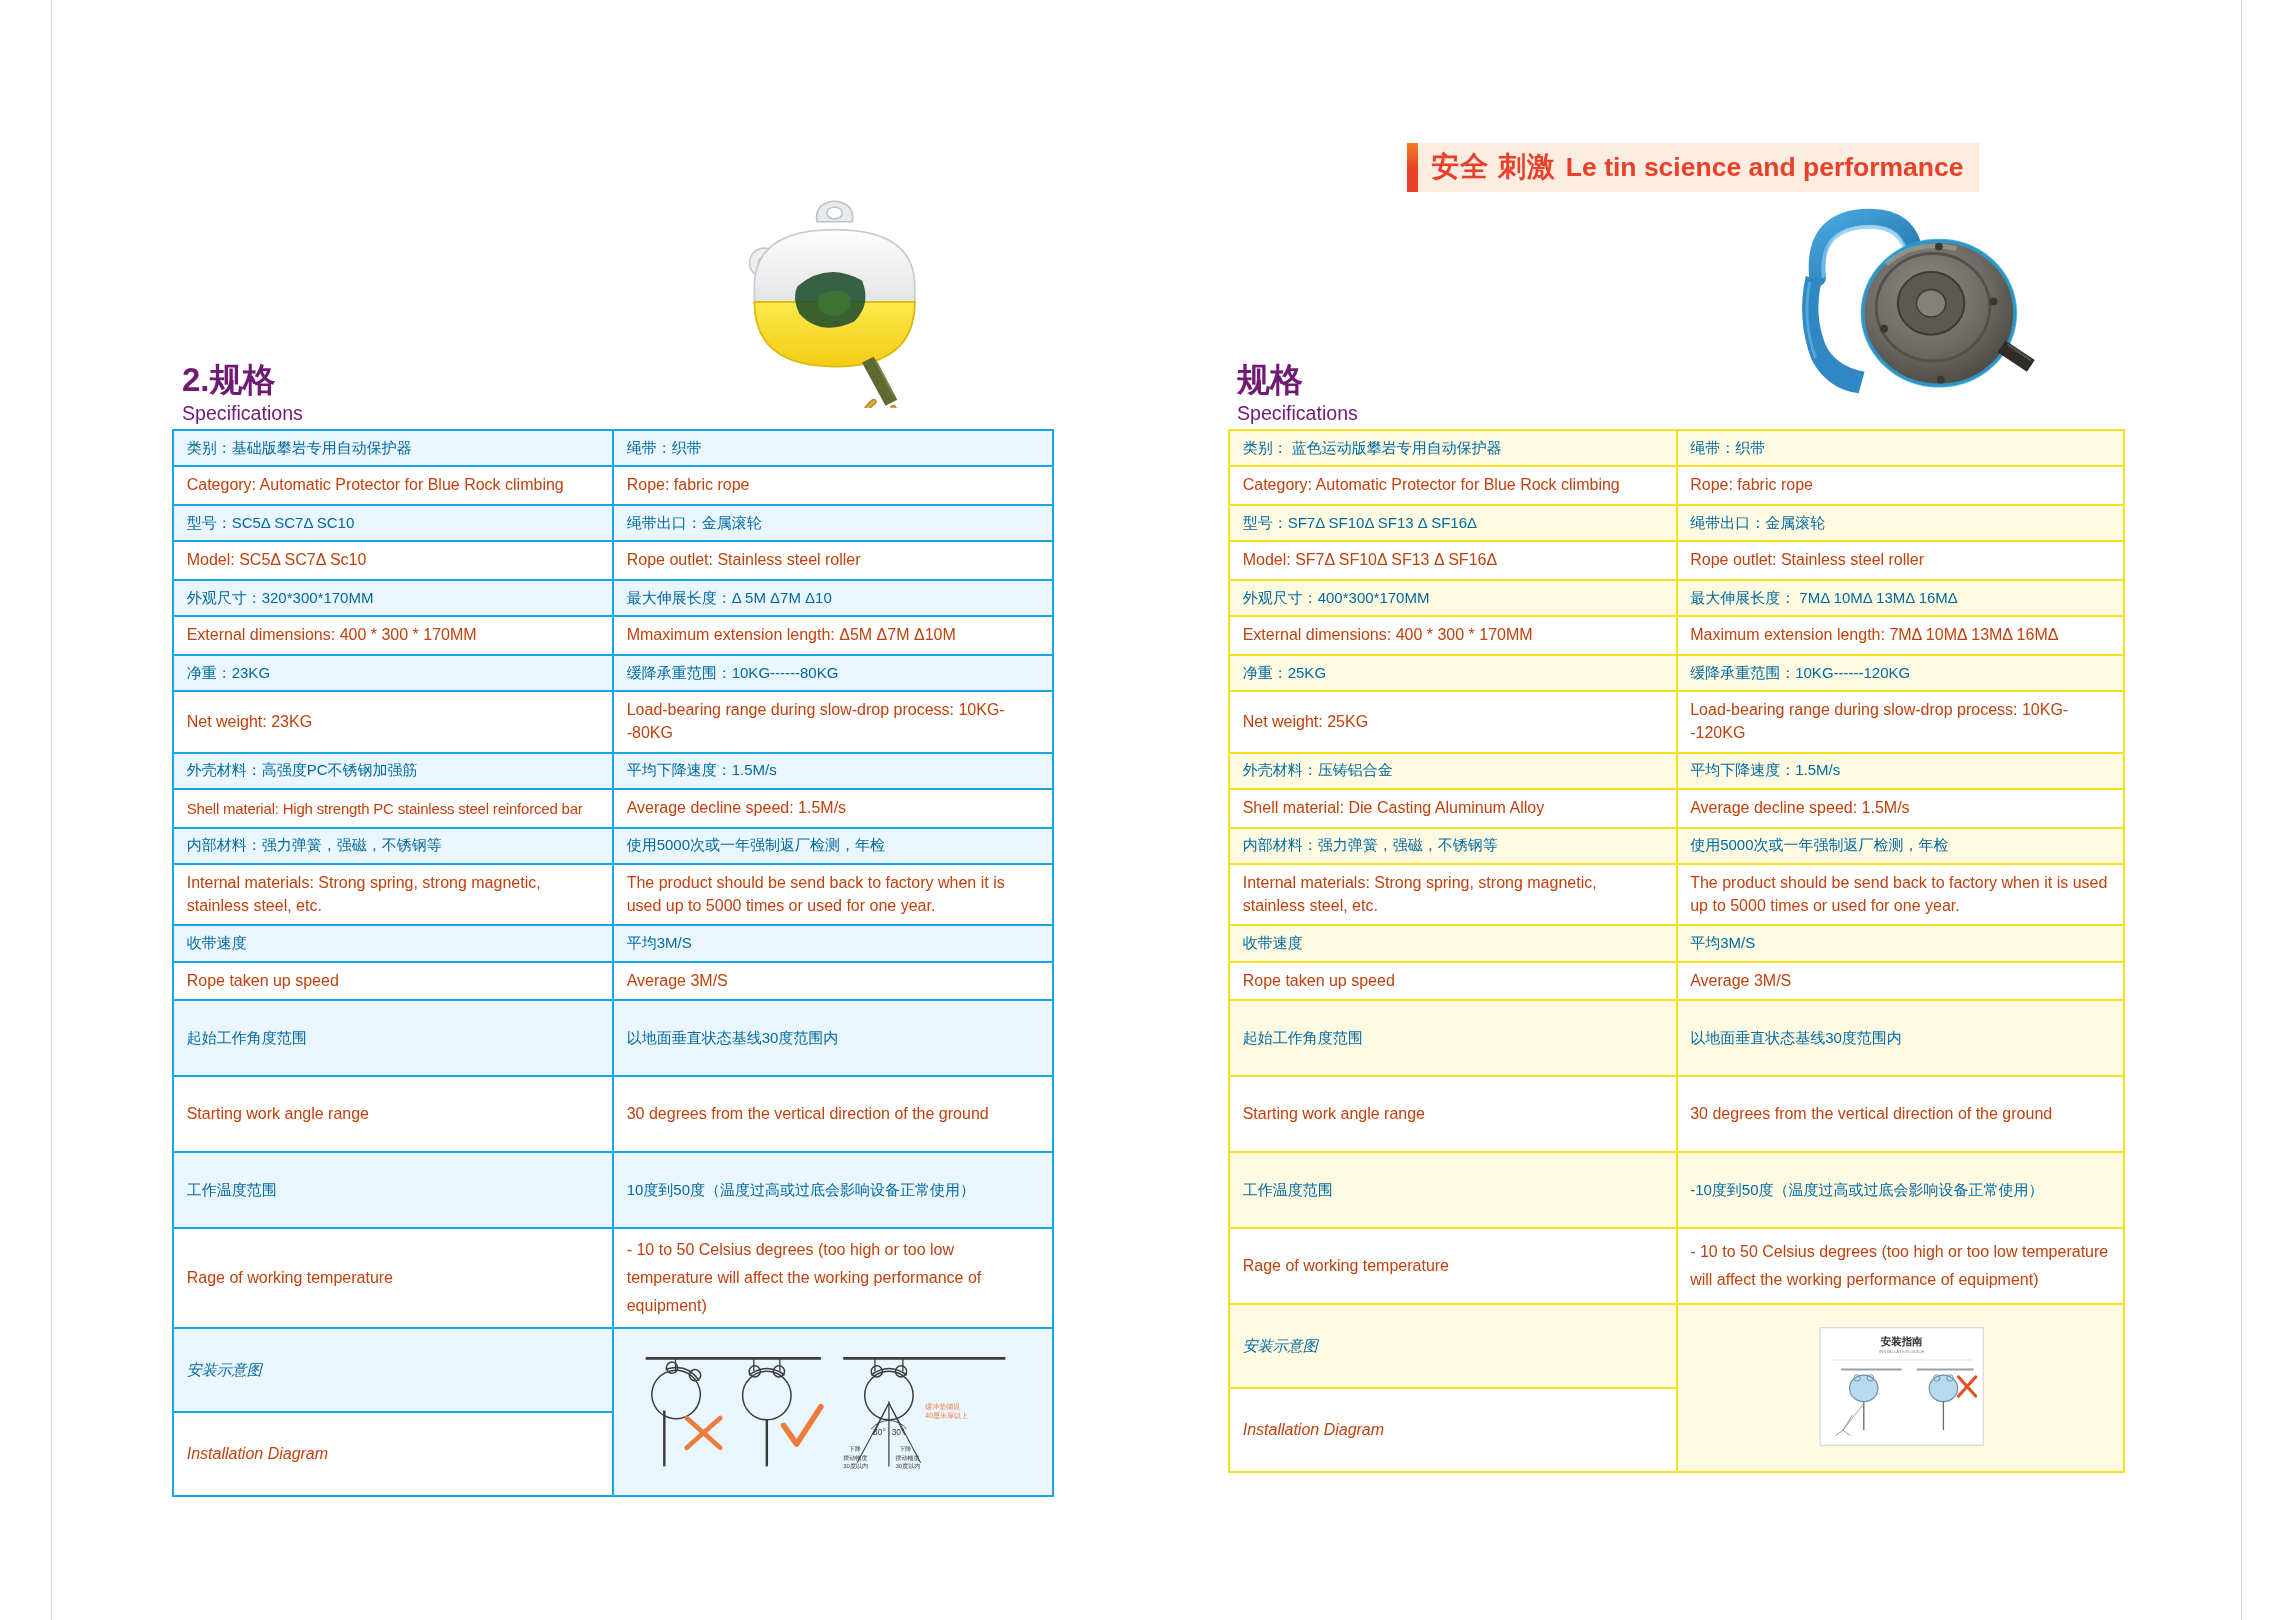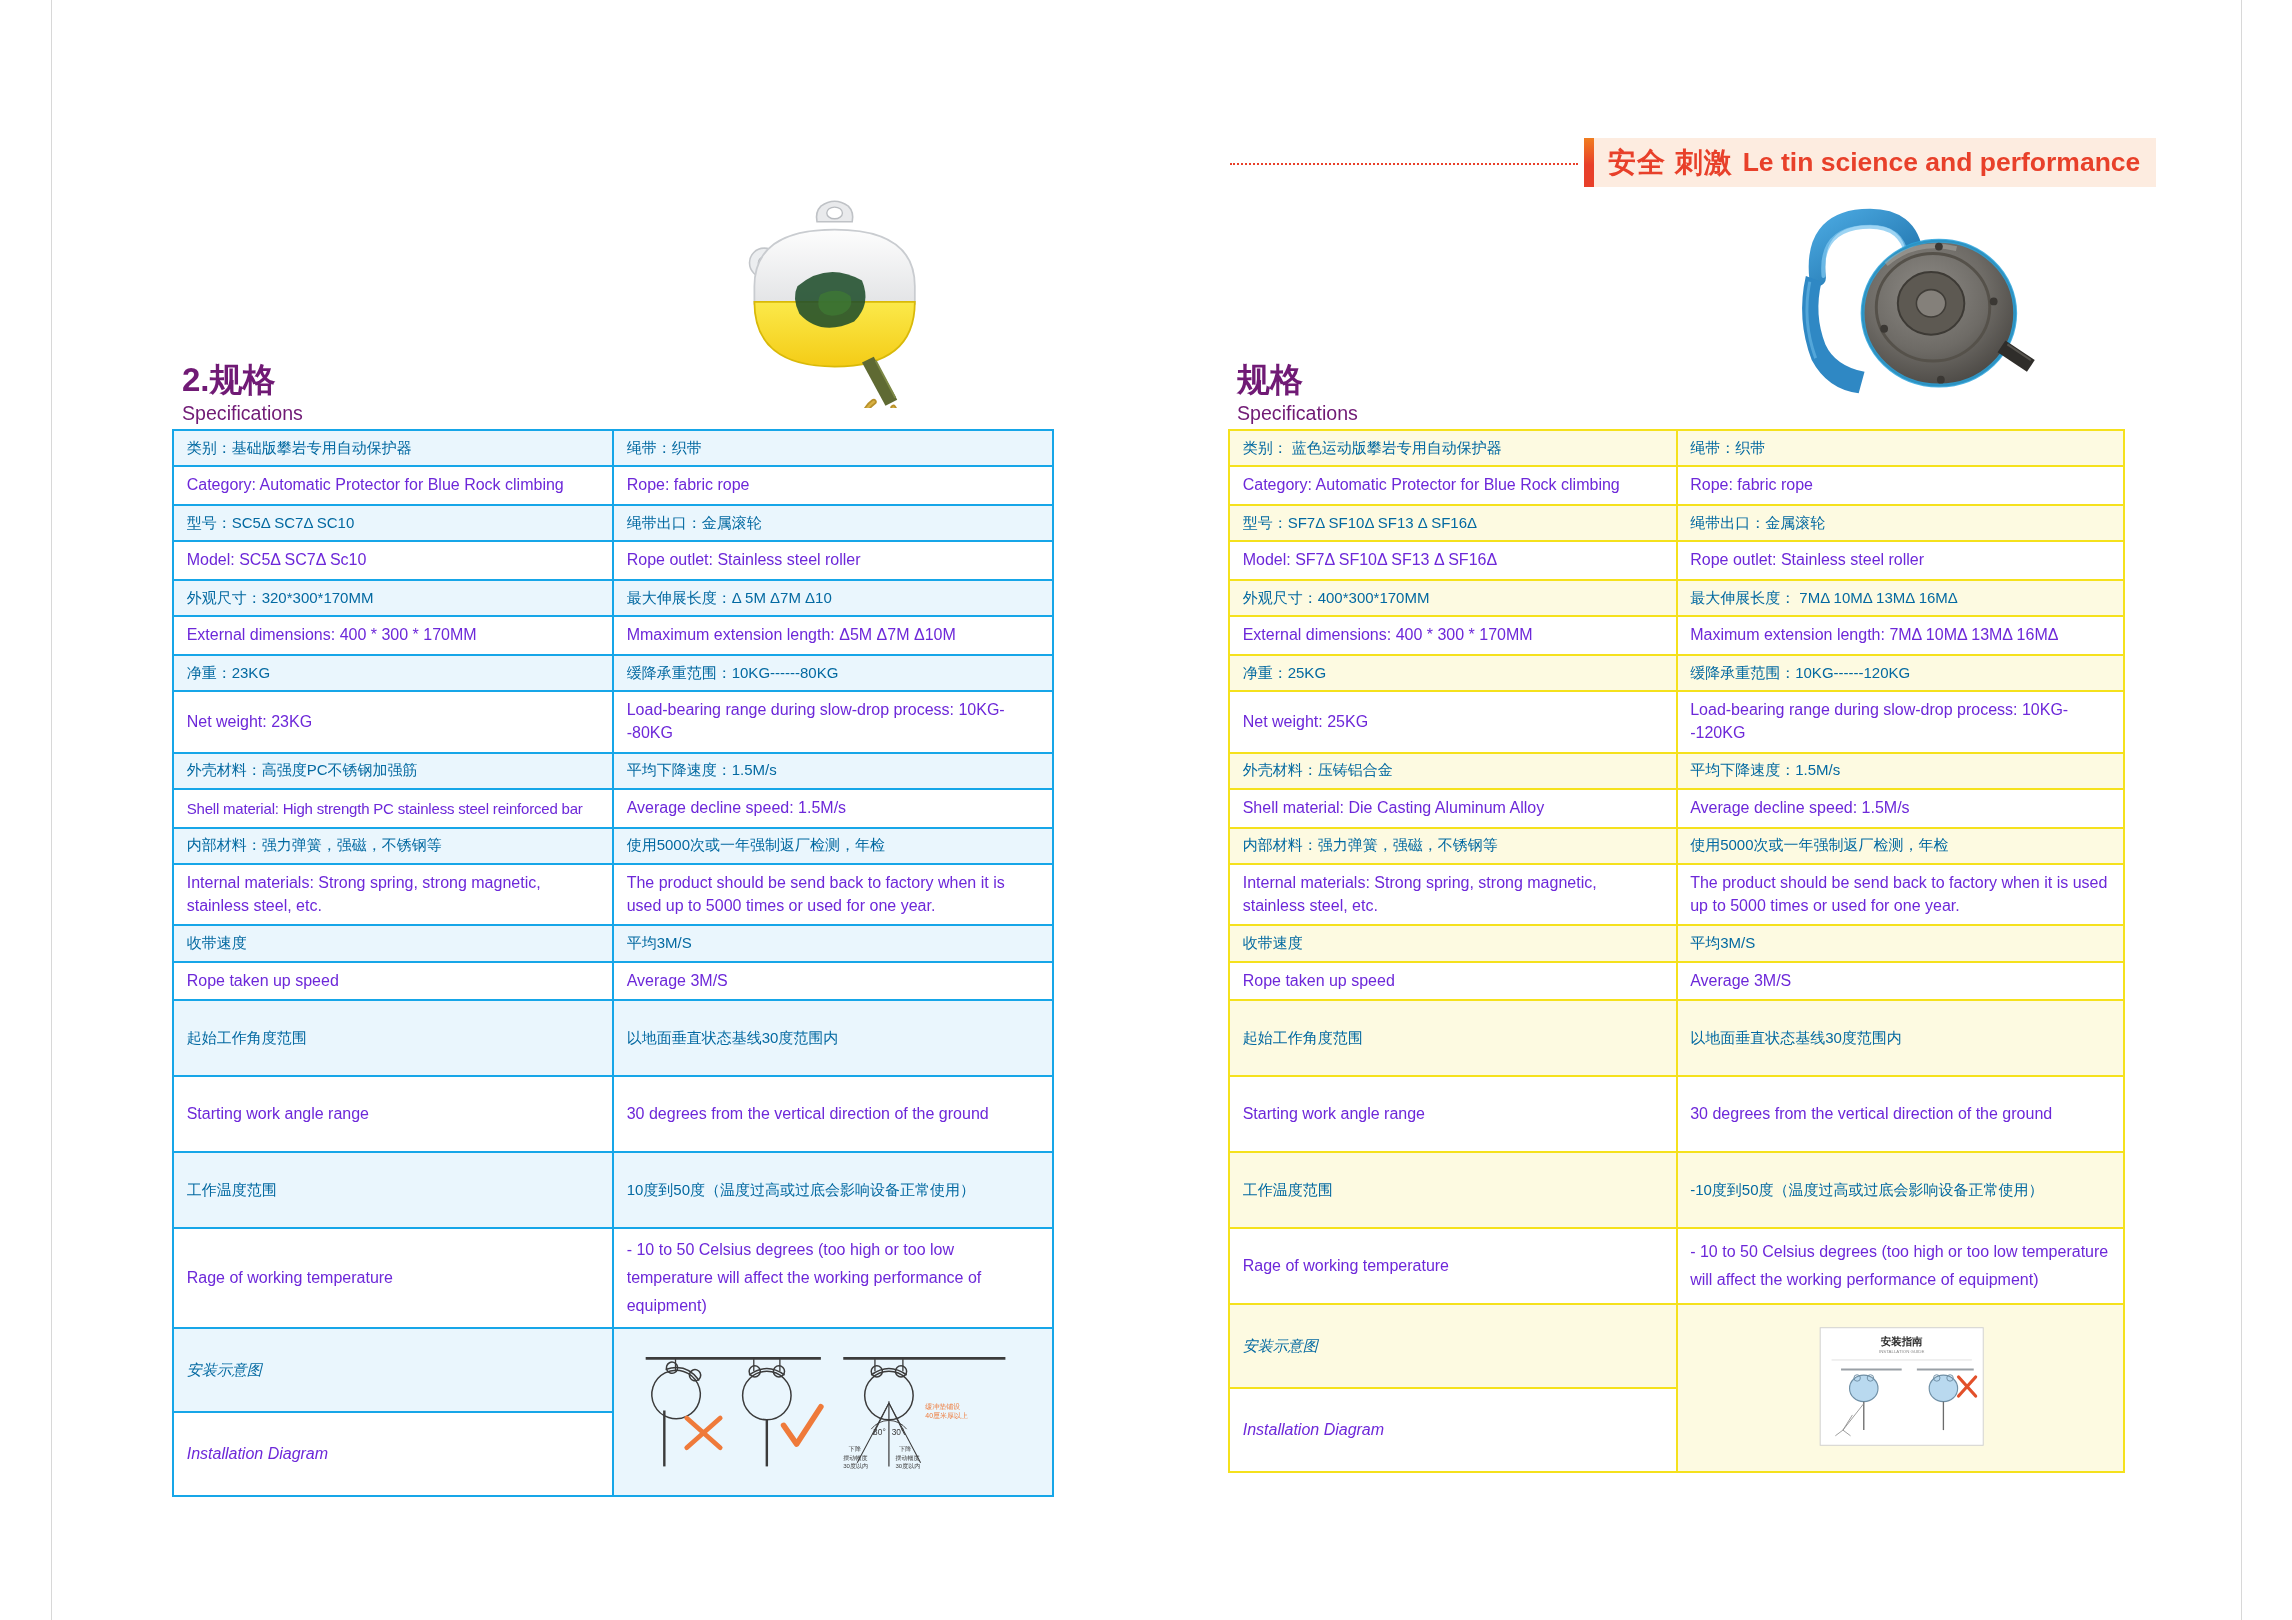--- a/index.html
+++ b/index.html
@@ -19,21 +19,21 @@
     position: absolute; top: 0; bottom: 0; width: 1px; background: #d8d8d8;
   }
   .edge-left  { left: 51px; }
   .edge-right { right: 51px; }
 
   
   .brand-bar {
     position: absolute;
     left: 1230px; top: 137px;
     width: 926px; height: 51px;
-    display: flex; align-items: center;
+    display: flex; align-items: center; flex-direction: column;
   }
   .brand-dots {
     flex: 1 1 auto;
     height: 1px;
     border-top: 2.9px dotted #e8402a;
     margin-right: 5.9px;
     margin-top: 3.9px;
   }
   .brand-plate {
     display: flex; align-items: center;
@@ -110,21 +110,21 @@
   .spec-table.right tr.en td { background: #ffffff; }
 
   .cn-text {
     font-size: 15px;
     color: #0369a1;
     line-height: 1.38;
     margin-top: 45px;
   }
   .en-text {
     font-size: 16px;
-    color: #6d28d9;
+    color: #c2410c;
     line-height: 1.42;
   }
   .en-text.condensed {
     font-size: 15px;
     letter-spacing: -0.2px;
   }
   .en-text.spaced { line-height: 1.75; }
 
   td.tall-cn   { height: 76px; }
   td.tall-en   { height: 76px; margin-left: 26px; }

